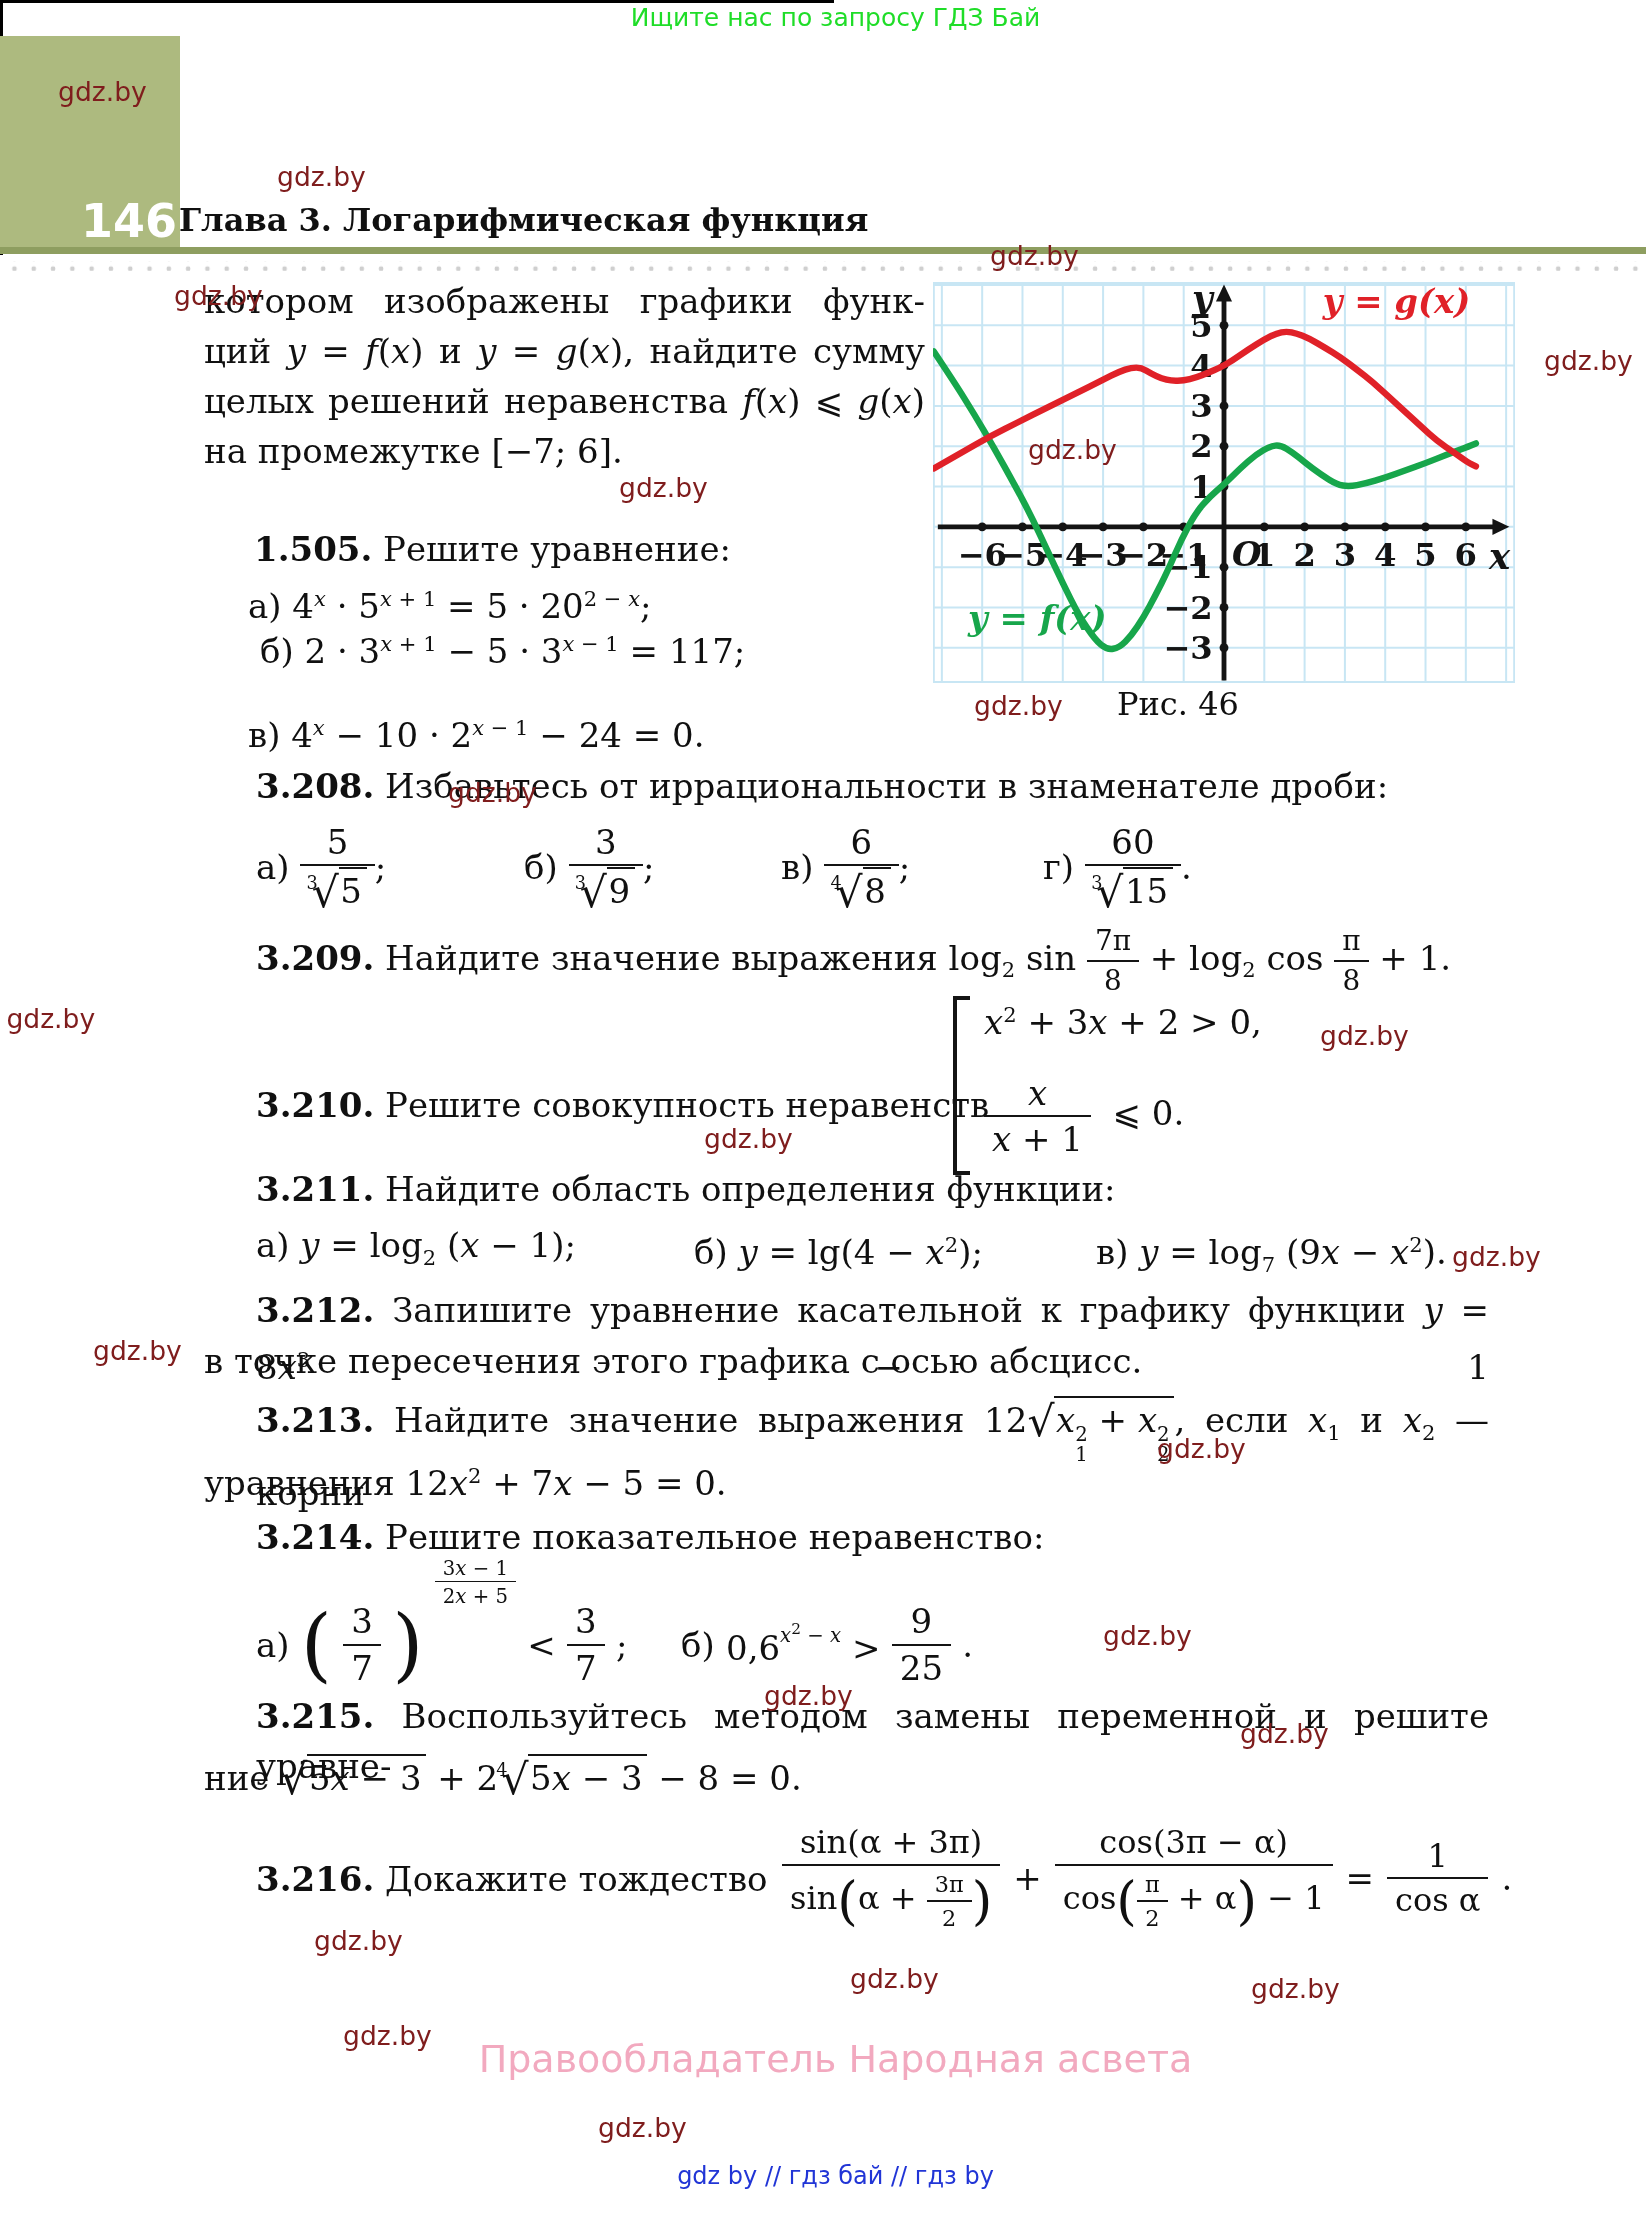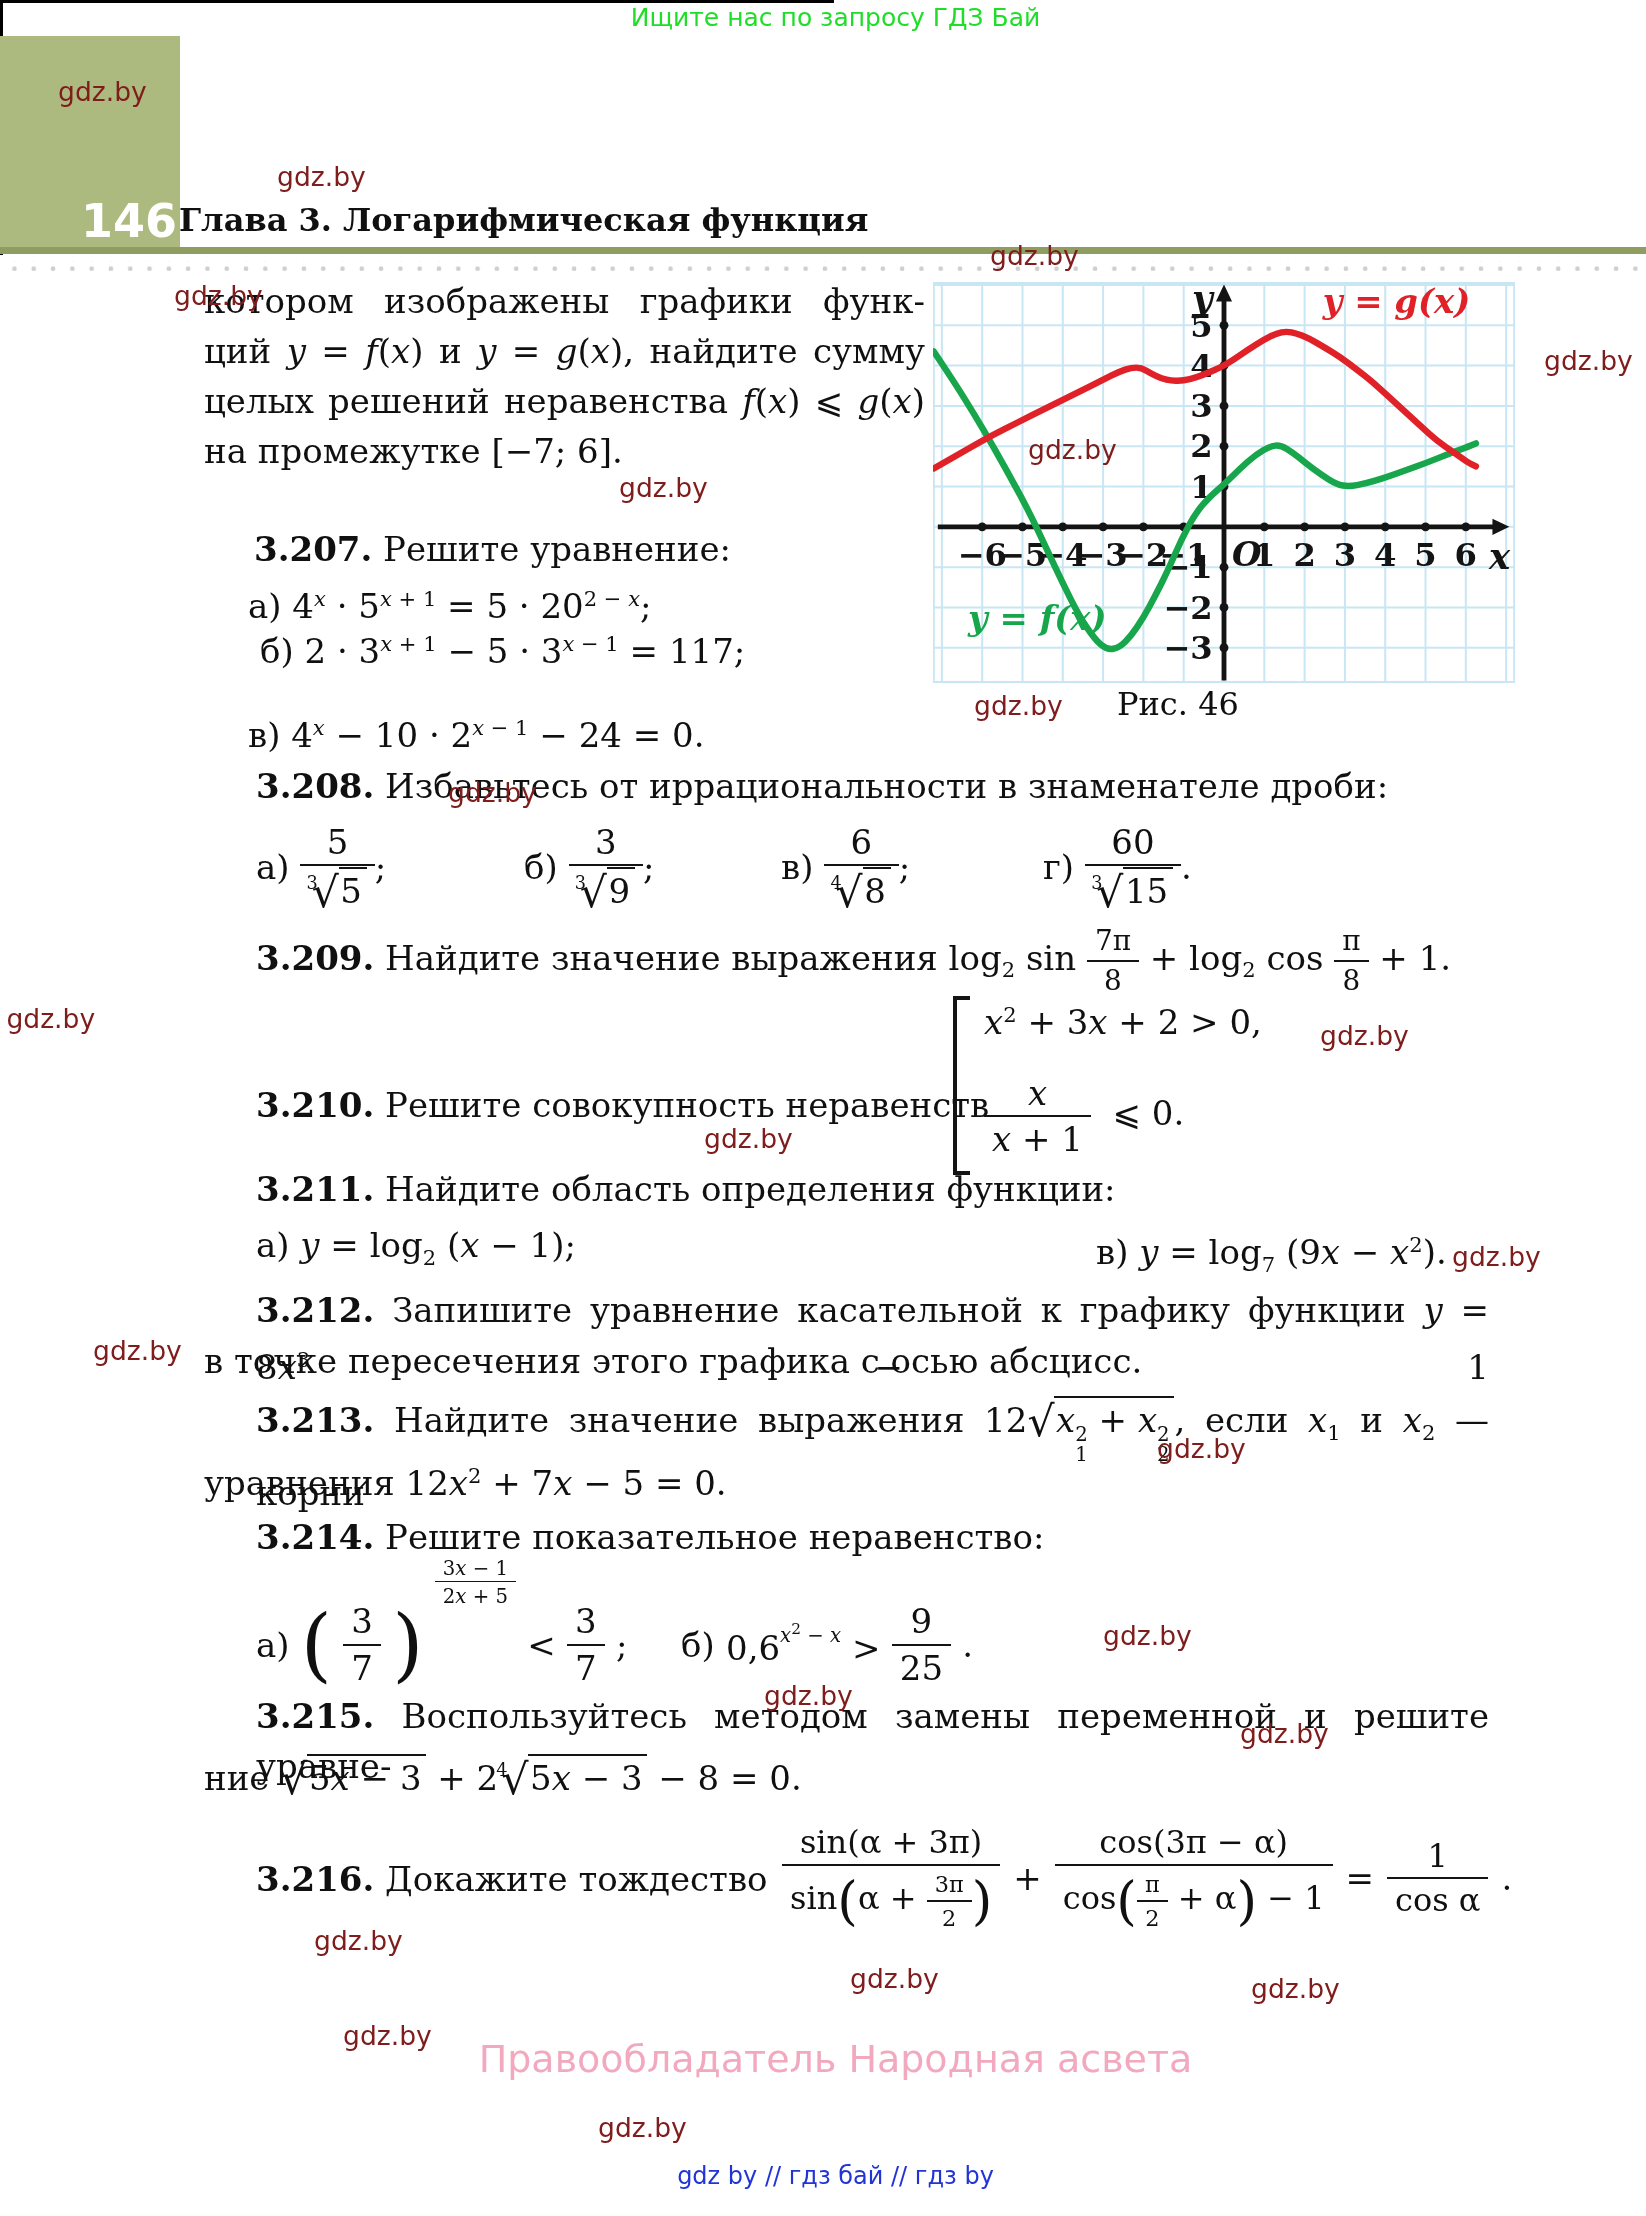--- a/index.html
+++ b/index.html
@@ -155,21 +155,21 @@
         <text x="716" y="355.5" text-anchor="end" font-size="44" font-style="italic" font-weight="bold" font-family="DejaVu Serif, serif" fill="#141414">x</text>
         <text x="371" y="351.5" font-size="42" font-style="italic" font-weight="bold" font-family="DejaVu Serif, serif" fill="#141414">O</text>
         <path d="M 1 86.00000000000001 Q 26 123.49999999999999 38.5 143.5 Q 51 163.5 63.5 184.75 Q 76 205.99999999999997 88.5 228.5 Q 101 251 111 269.75 Q 121.00000000000001 288.5 131 309.75 Q 141 331 151 352.25 Q 161 373.49999999999994 171 393.5 Q 181 413.5 191 428.5 Q 201 443.5 208.5 449.75 Q 216.00000000000003 456 223.5 454.75 Q 230.99999999999997 453.50000000000006 238.5 446 Q 246.00000000000003 438.5 253.5 427.25 Q 261 416.00000000000006 268.5 402.25 Q 276 388.5 283.5 373.5 Q 291.00000000000006 358.5 299.75 338.5 Q 308.5 318.5 317.25 302.25 Q 326 286 334.75 276 Q 343.5 266 352.25 258.5 Q 361 251 371 241 Q 381 230.99999999999997 391 222.25 Q 401 213.5 409.75 208.5 Q 418.5 203.5 424.75 202.75 Q 431 201.99999999999997 438.5 206.49999999999997 Q 446 210.99999999999997 453.5 217.24999999999997 Q 460.99999999999994 223.49999999999997 471 231 Q 481 238.5 491 244.75 Q 501 251 508.5 252.25 Q 516 253.5 526 251.75 Q 536 249.99999999999997 548.5 246.25 Q 561 242.5 573.5 238 Q 586 233.50000000000003 598.5 229 Q 611 224.5 623.5 219.5 Q 636 214.49999999999997 648.5 209.75 Q 661 205 667.25 202.5 L 673.5 200" fill="none" stroke="#17a64b" stroke-width="8" stroke-linecap="round" stroke-linejoin="round"></path>
         <path d="M 1 230.99999999999997 Q 36.00000000000001 210.99999999999997 53.500000000000014 201 Q 71.00000000000001 191 88.50000000000003 182.25 Q 106.00000000000003 173.5 123.50000000000001 164.75 Q 141 155.99999999999997 158.5 147.25 Q 176 138.5 193.5 129.75 Q 211 121 221 116 Q 230.99999999999997 110.99999999999999 238.5 108.49999999999999 Q 246.00000000000003 105.99999999999999 252.25 105.99999999999999 Q 258.5 105.99999999999999 264.75 109.75 Q 271 113.5 277.25 116.5 Q 283.5 119.49999999999999 289.75 120.99999999999999 Q 296 122.49999999999999 303.5 122.25 Q 311 122 318.5 120.25 Q 326 118.49999999999999 333.5 115.5 Q 341 112.5 348.5 109.25 Q 356 105.99999999999999 363.5 101.74999999999999 Q 371 97.49999999999999 381 90.49999999999997 Q 391 83.49999999999997 401 77.24999999999997 Q 410.99999999999994 70.99999999999997 418.5 67.24999999999999 Q 426 63.5 432.25 62.25 Q 438.5 61.00000000000001 444.75 62.25 Q 451 63.5 458.5 66.5 Q 466.00000000000006 69.5 476 75.25 Q 485.99999999999994 80.99999999999999 496 87.24999999999999 Q 506 93.49999999999999 516 101 Q 526 108.5 536 116.5 Q 546 124.49999999999999 556 133.49999999999997 Q 566 142.49999999999997 576 151.75 Q 586 161 596 170.25 Q 606.0000000000001 179.5 616 188.5 Q 626 197.5 636 204.25 Q 646 210.99999999999997 654.75 217.24999999999997 Q 663.5 223.49999999999997 668.5 226 L 673.5 228.5" fill="none" stroke="#e02128" stroke-width="8" stroke-linecap="round" stroke-linejoin="round"></path>
         <text x="483.5" y="38.5" font-size="42" font-style="italic" font-weight="bold" font-family="DejaVu Serif, serif" fill="#e02128">y = g(x)</text>
         <text x="43.50000000000003" y="431" font-size="42" font-style="italic" font-weight="bold" font-family="DejaVu Serif, serif" fill="#17a64b">y = f(x)</text>
       </svg>
   </div>
   <div class="pos caption" style="left:1117px;top:685px;">Рис. 46</div>
 
-  <div class="pos txt" style="left:254px;top:524px;"><b>3.207.</b> Решите уравнение:</div>
+  <div class="pos txt" style="left:254px;top:524px;"><b>1.505.</b> Решите уравнение:</div>
   <div class="pos txt" style="left:248px;top:585px;line-height:1.25;">а) 4<sup><i>x</i></sup> · 5<sup><i>x</i> + 1</sup> = 5 · 20<sup>2 − <i>x</i></sup>;</div>
   <div class="pos txt" style="left:260px;top:630px;line-height:1.25;">б) 2 · 3<sup><i>x</i> + 1</sup> − 5 · 3<sup><i>x</i> − 1</sup> = 117;</div>
   <div class="pos txt" style="left:248px;top:714px;line-height:1.25;">в) 4<sup><i>x</i></sup> − 10 · 2<sup><i>x</i> − 1</sup> − 24 = 0.</div>
 
   <div class="pos txt" style="left:256px;top:761px;"><b>3.208.</b> Избавьтесь от иррациональности в знаменателе дроби:</div>
   <div class="pos txt" style="left:256px;top:822px;width:1128px;height:97px;">
     <span class="pos" style="left:0;top:0;">а) <span class="frac"><span class="n">5</span><span class="d"><span class="rt"><sup class="ridx">3</sup><span class="rs">√</span><span class="rb">5</span></span></span></span>;</span>
     <span class="pos" style="left:268px;top:0;">б) <span class="frac"><span class="n">3</span><span class="d"><span class="rt"><sup class="ridx">3</sup><span class="rs">√</span><span class="rb">9</span></span></span></span>;</span>
     <span class="pos" style="left:525px;top:0;">в) <span class="frac"><span class="n">6</span><span class="d"><span class="rt"><sup class="ridx">4</sup><span class="rs">√</span><span class="rb">8</span></span></span></span>;</span>
     <span class="pos" style="left:787px;top:0;">г) <span class="frac"><span class="n">60</span><span class="d"><span class="rt"><sup class="ridx">3</sup><span class="rs">√</span><span class="rb">15</span></span></span></span>.</span>
@@ -180,20 +180,21 @@
   <div class="pos txt" style="left:256px;top:1080px;"><b>3.210.</b> Решите совокупность неравенств</div>
   <div class="pos" style="left:953px;top:996px;width:338px;height:171px;">
     <div class="sysbr"></div>
     <div class="pos txt" style="left:31px;top:6.4px;line-height:1.2;"><i>x</i><sup>2</sup> + 3<i>x</i> + 2 &gt; 0,</div>
     <div class="pos txt" style="left:31px;top:77px;line-height:1.1;"><span class="frac"><span class="n"><i>x</i></span><span class="d"><i>x</i> + 1</span></span>&nbsp; ⩽ 0.</div>
   </div>
 
   <div class="pos txt" style="left:256px;top:1164px;"><b>3.211.</b> Найдите область определения функции:</div>
   <div class="pos txt" style="left:256px;top:1220px;width:1209px;height:64px;">
     <span class="pos" style="left:0;top:0;">а) <i>y</i> = log<sub>2</sub> (<i>x</i> − 1);</span>
+    <span class="pos" style="left:438px;top:0;">б) <i>y</i> = lg(4 − <i>x</i><sup>2</sup>);</span>
     <span class="pos" style="left:840px;top:0;">в) <i>y</i> = log<sub>7</sub> (9<i>x</i> − <i>x</i><sup>2</sup>).</span>
   </div>
 
   <div class="pos txt just" style="left:256px;top:1285px;width:1233px;"><b>3.212.</b> Запишите уравнение касательной к графику функции <i>y</i> = 8<i>x</i><sup>3</sup> − 1</div>
   <div class="pos txt" style="left:204px;top:1336px;">в точке пересечения этого графика с осью абсцисс.</div>
 
   <div class="pos txt just" style="left:256px;top:1388px;width:1233px;line-height:1.6;"><b>3.213.</b> Найдите значение выражения 12<span class="rt"><span class="rs">√</span><span class="rb"><i>x</i><span class="ss">
             <span>2</span>
             <span>1</span>
           </span> + <i>x</i><span class="ss">

